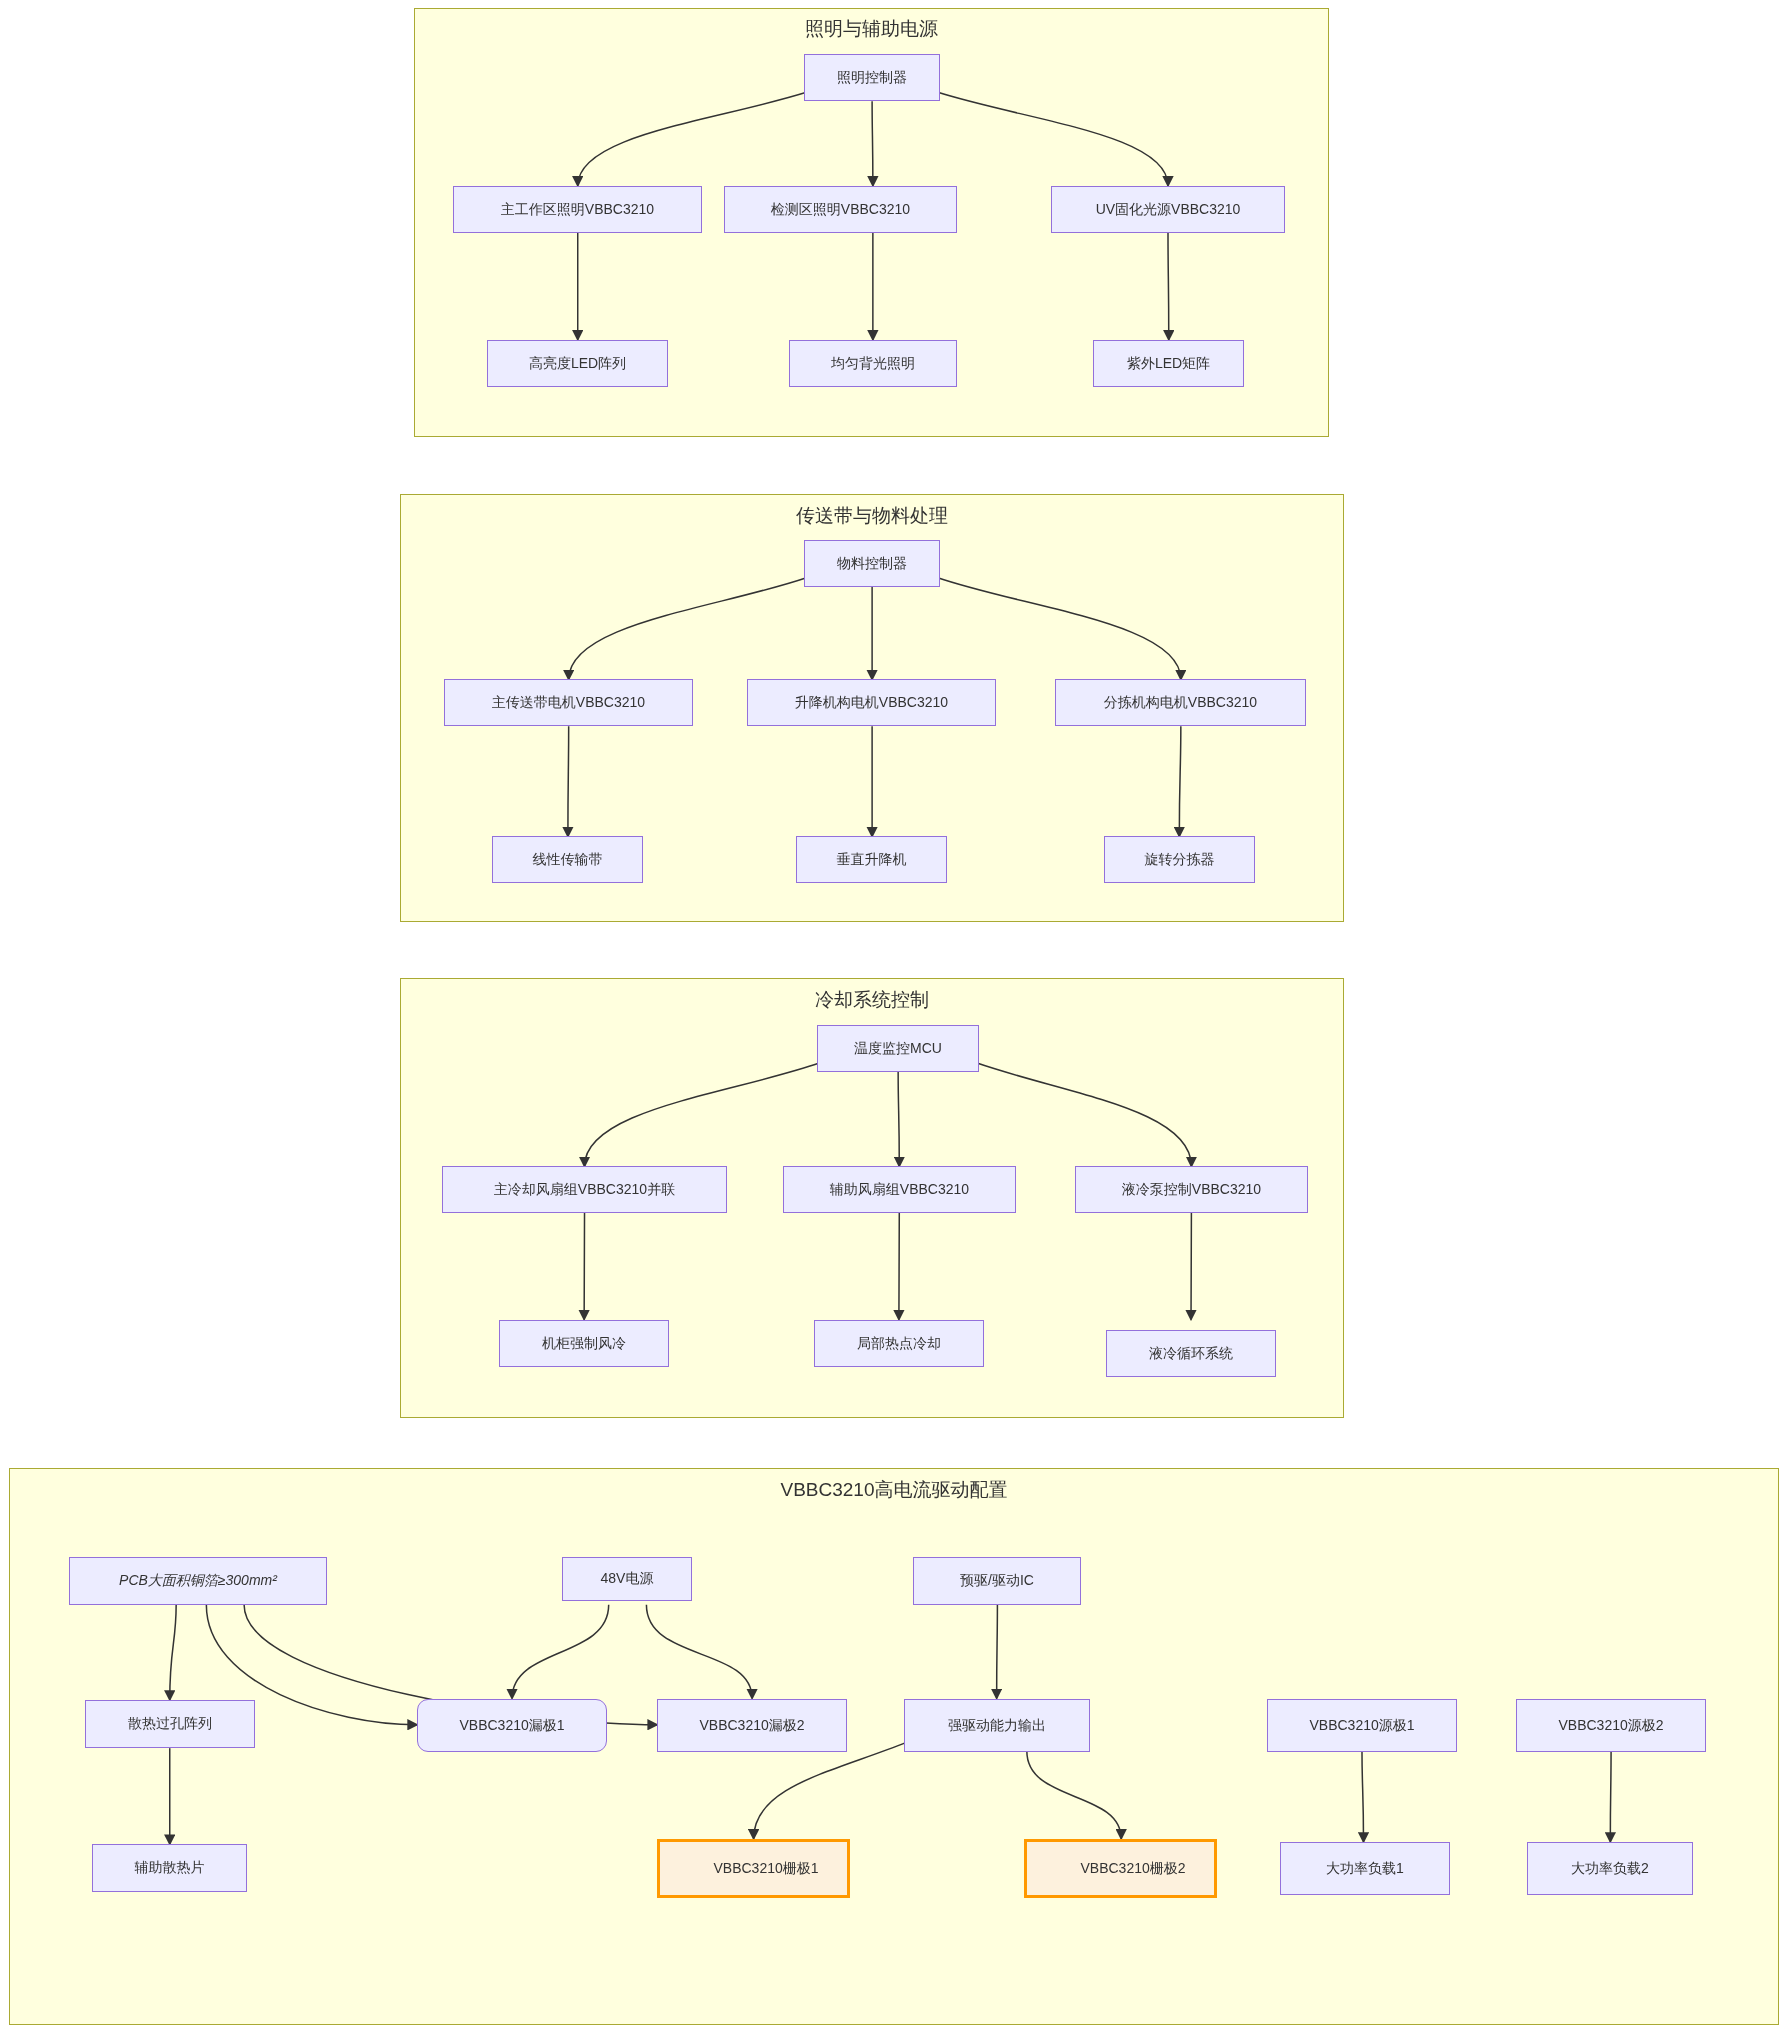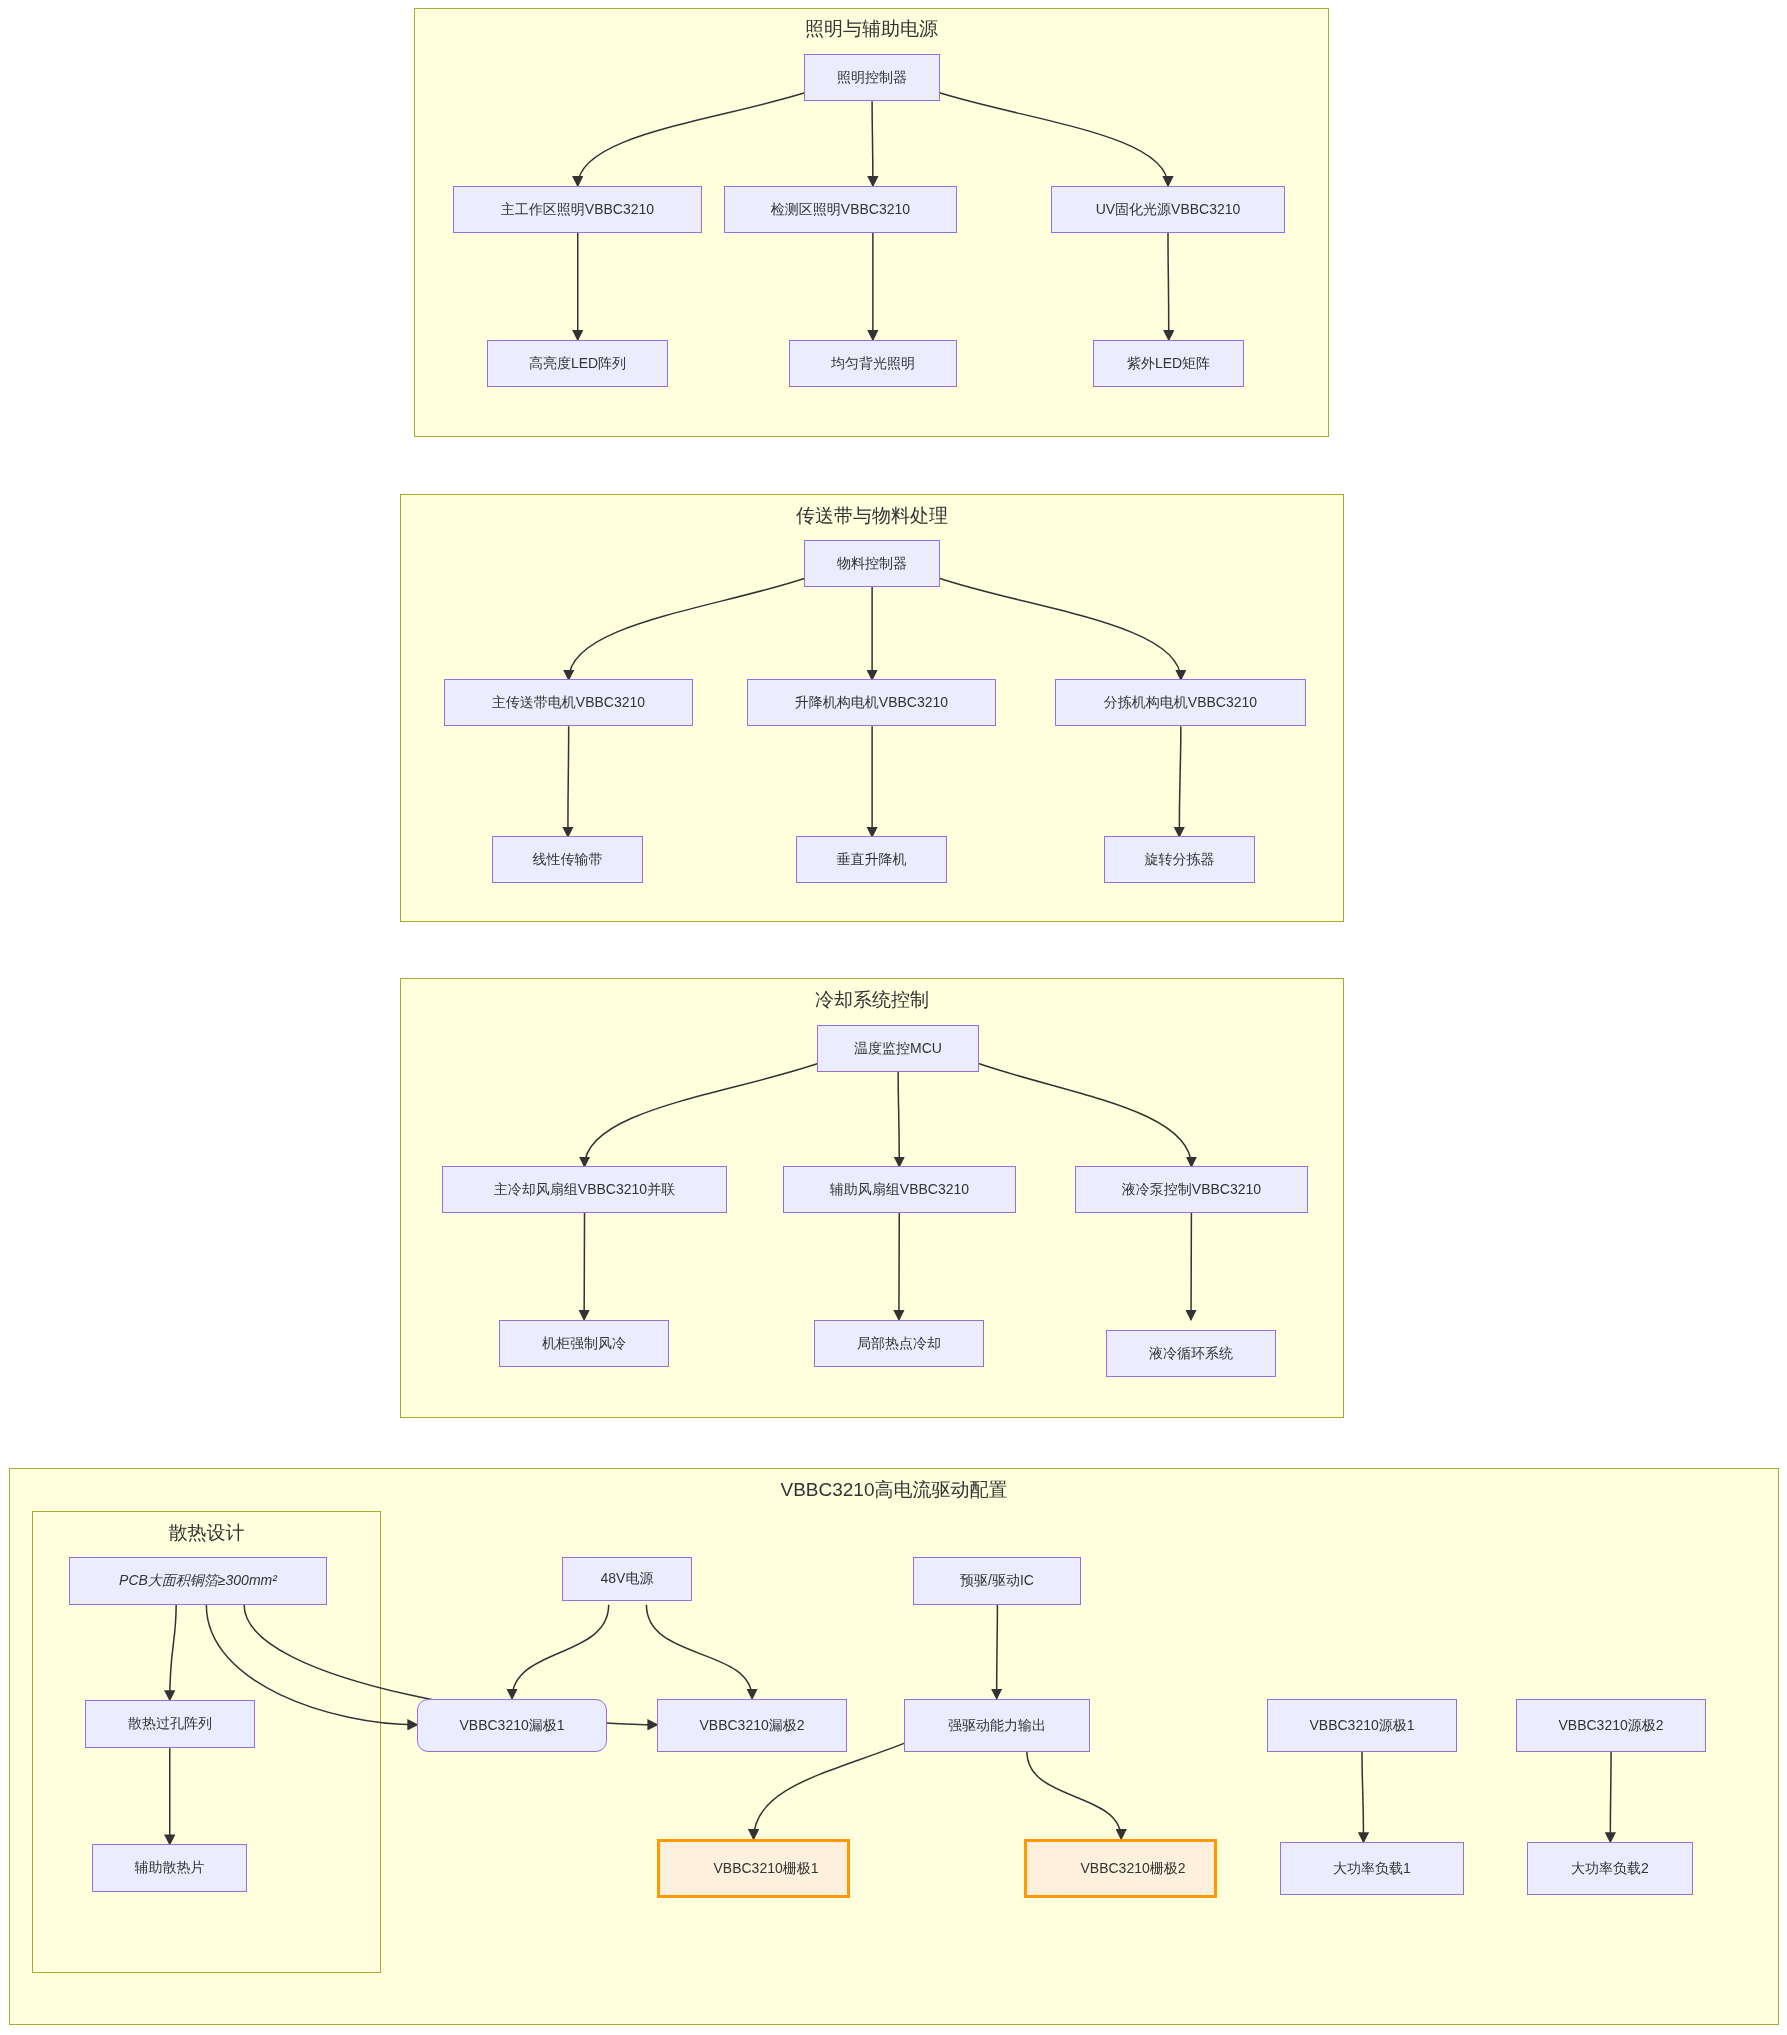--- a/index.html
+++ b/index.html
@@ -61,23 +61,20 @@
     <div class="section-title">照明与辅助电源</div>
   </div>
   <div class="section" style="left:400px;top:494px;width:944px;height:428px;">
     <div class="section-title">传送带与物料处理</div>
   </div>
   <div class="section" style="left:400px;top:978px;width:944px;height:440px;">
     <div class="section-title">冷却系统控制</div>
   </div>
   <div class="section" style="left:9px;top:1468px;width:1770px;height:557px;">
     <div class="section-title">VBBC3210高电流驱动配置</div>
-  </div>
-  <div class="section" style="left:32px;top:1511px;width:349px;height:462px;">
-    <div class="section-title">散热设计</div>
   </div>
 
   <svg id="edge-layer" width="1788" height="2035" viewBox="0 0 2368 2696">
     <defs>
       <marker id="arrow" viewBox="0 0 10 10" refX="8.5" refY="5" markerWidth="7.5" markerHeight="7.5" orient="auto">
         <path d="M0,0 L10,5 L0,10 z" fill="#333333"></path>
       </marker>
     </defs>
   <path d="M1069,122 C949,159.98 765,177.8 765,246" class="edge" marker-end="url(#arrow)"></path>
       <path d="M1155,134 C1155,178.80178567869814 1156,184.39999999999998 1156,246" class="edge" marker-end="url(#arrow)"></path>
@@ -139,17 +136,17 @@
   <div class="node" style="left:92px;top:1844px;width:155px;height:48px;">辅助散热片</div>
   <div class="node" style="left:562px;top:1557px;width:130px;height:44px;">48V电源</div>
   <div class="node" style="left:913px;top:1557px;width:168px;height:48px;">预驱/驱动IC</div>
   <div class="node" style="left:417px;top:1699px;width:190px;height:53px;border-radius:11px;">VBBC3210漏极1</div>
   <div class="node" style="left:657px;top:1699px;width:190px;height:53px;">VBBC3210漏极2</div>
   <div class="node" style="left:904px;top:1699px;width:186px;height:53px;">强驱动能力输出</div>
   <div class="node" style="left:1267px;top:1699px;width:190px;height:53px;">VBBC3210源极1</div>
   <div class="node" style="left:1516px;top:1699px;width:190px;height:53px;">VBBC3210源极2</div>
   <div class="node hl" style="left:657px;top:1839px;width:193px;height:59px;">VBBC3210栅极1</div>
   <div class="node hl" style="left:1024px;top:1839px;width:193px;height:59px;">VBBC3210栅极2</div>
-  <div class="node" style="left:1280px;top:1842px;width:184px;height:53px;text-align:right;">大功率负载1</div>
+  <div class="node" style="left:1280px;top:1842px;width:170px;height:53px;text-align:right;">大功率负载1</div>
   <div class="node" style="left:1527px;top:1842px;width:166px;height:53px;">大功率负载2</div>
 
 </div>
 
 
 </body></html>

